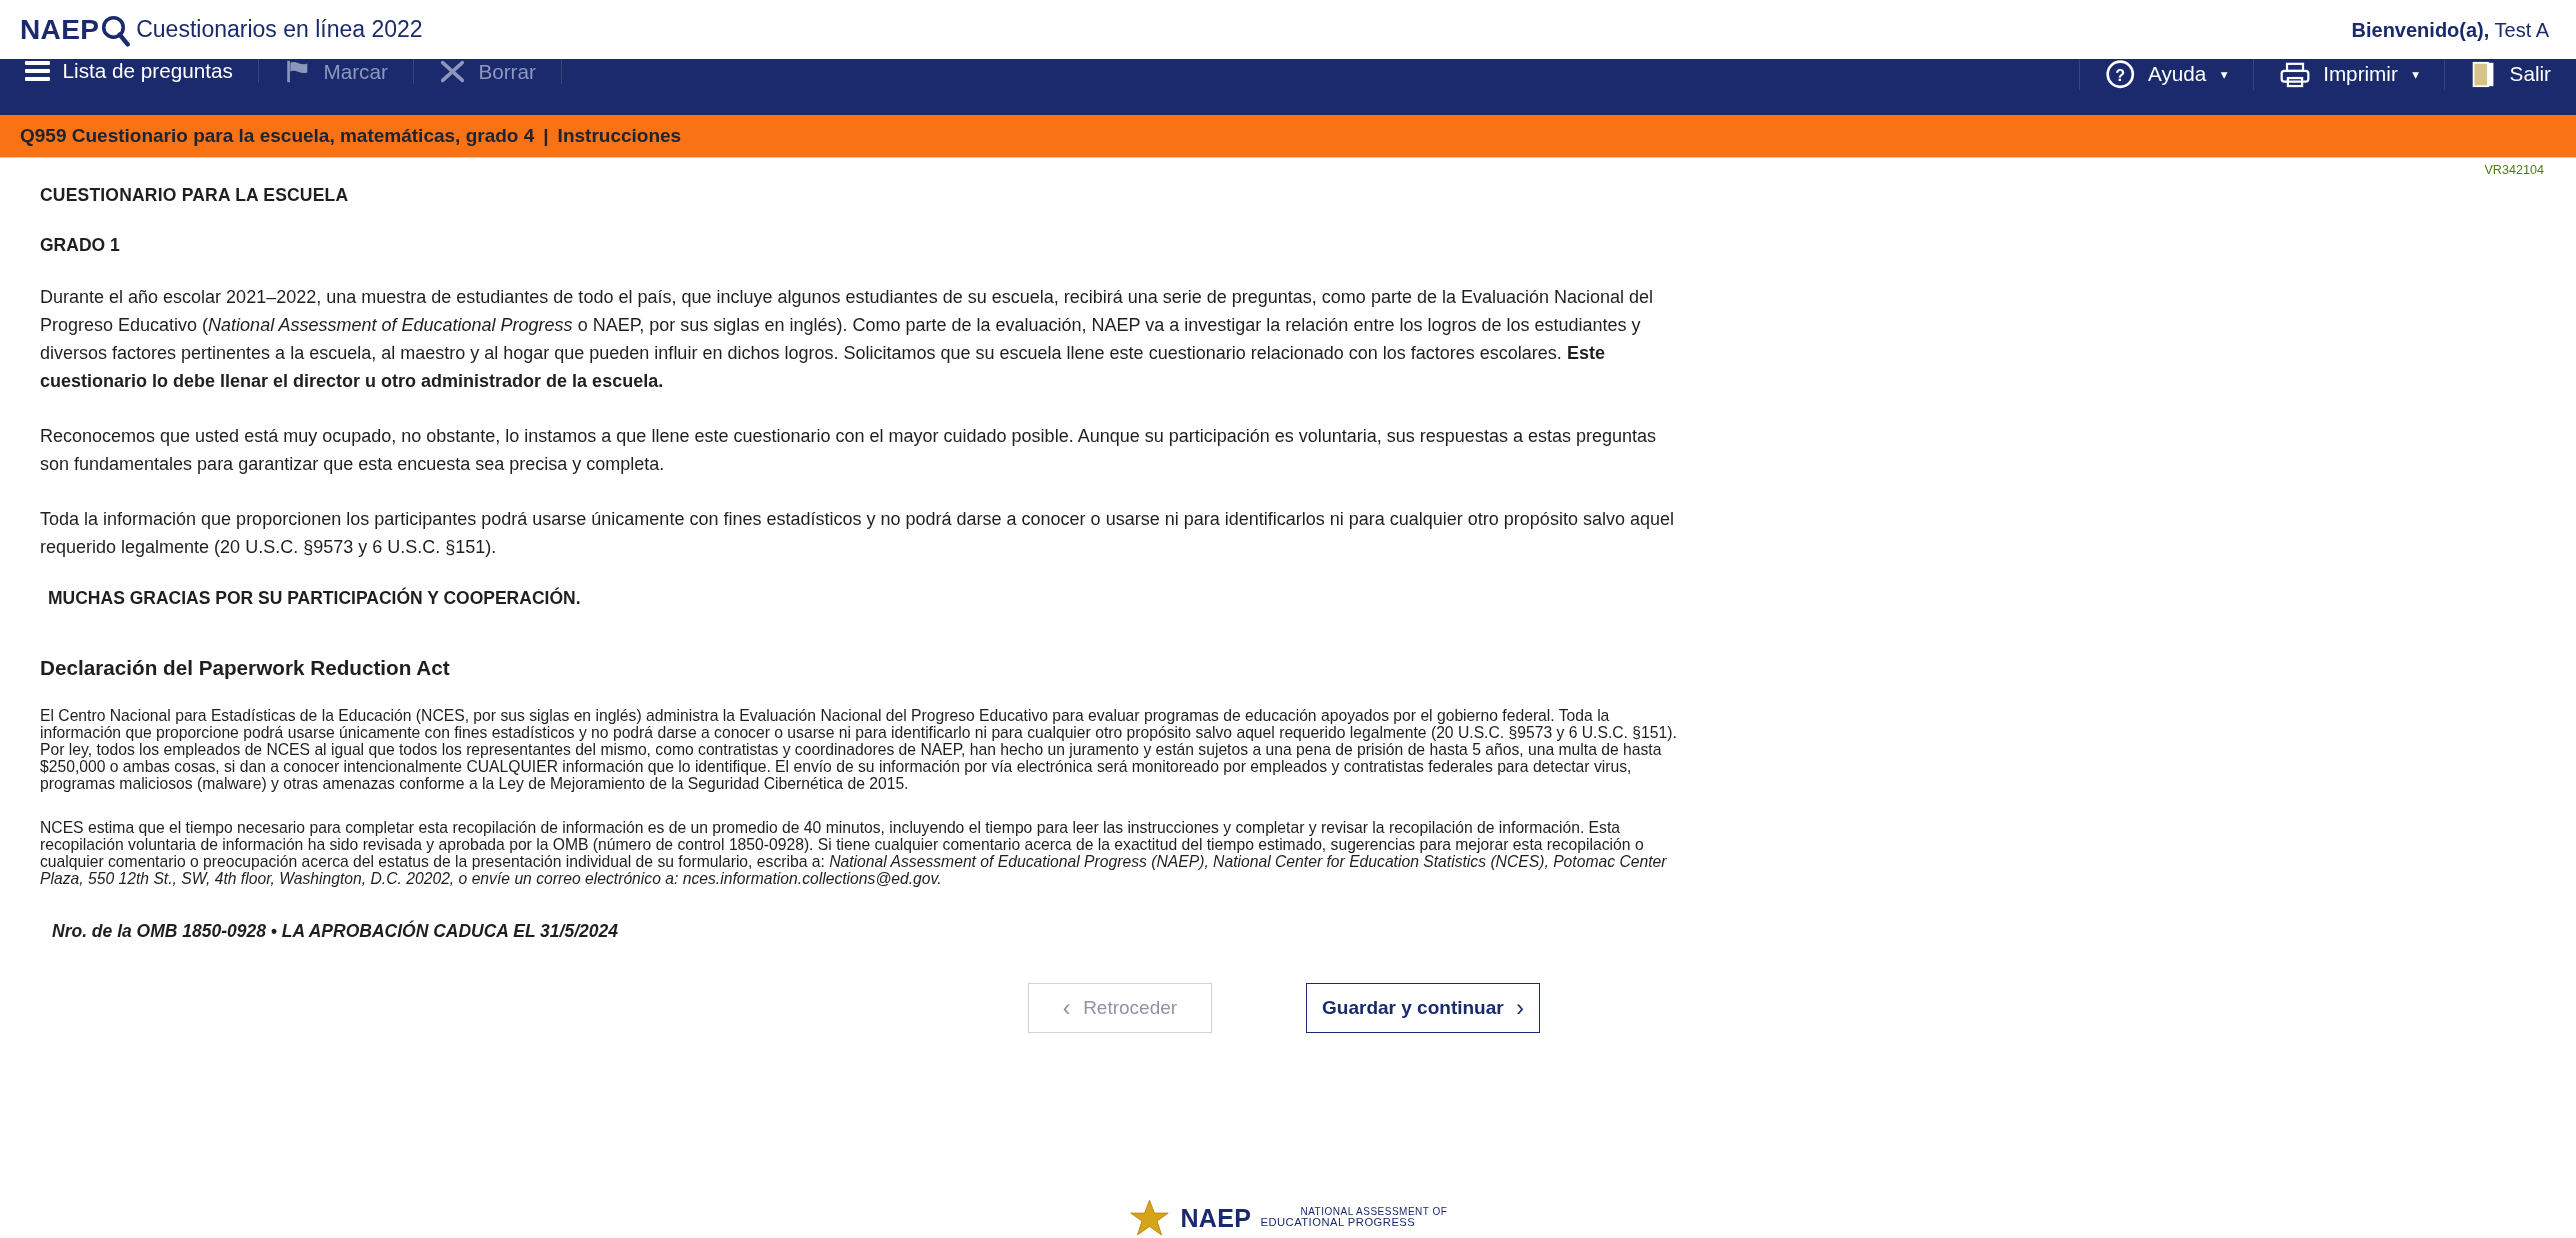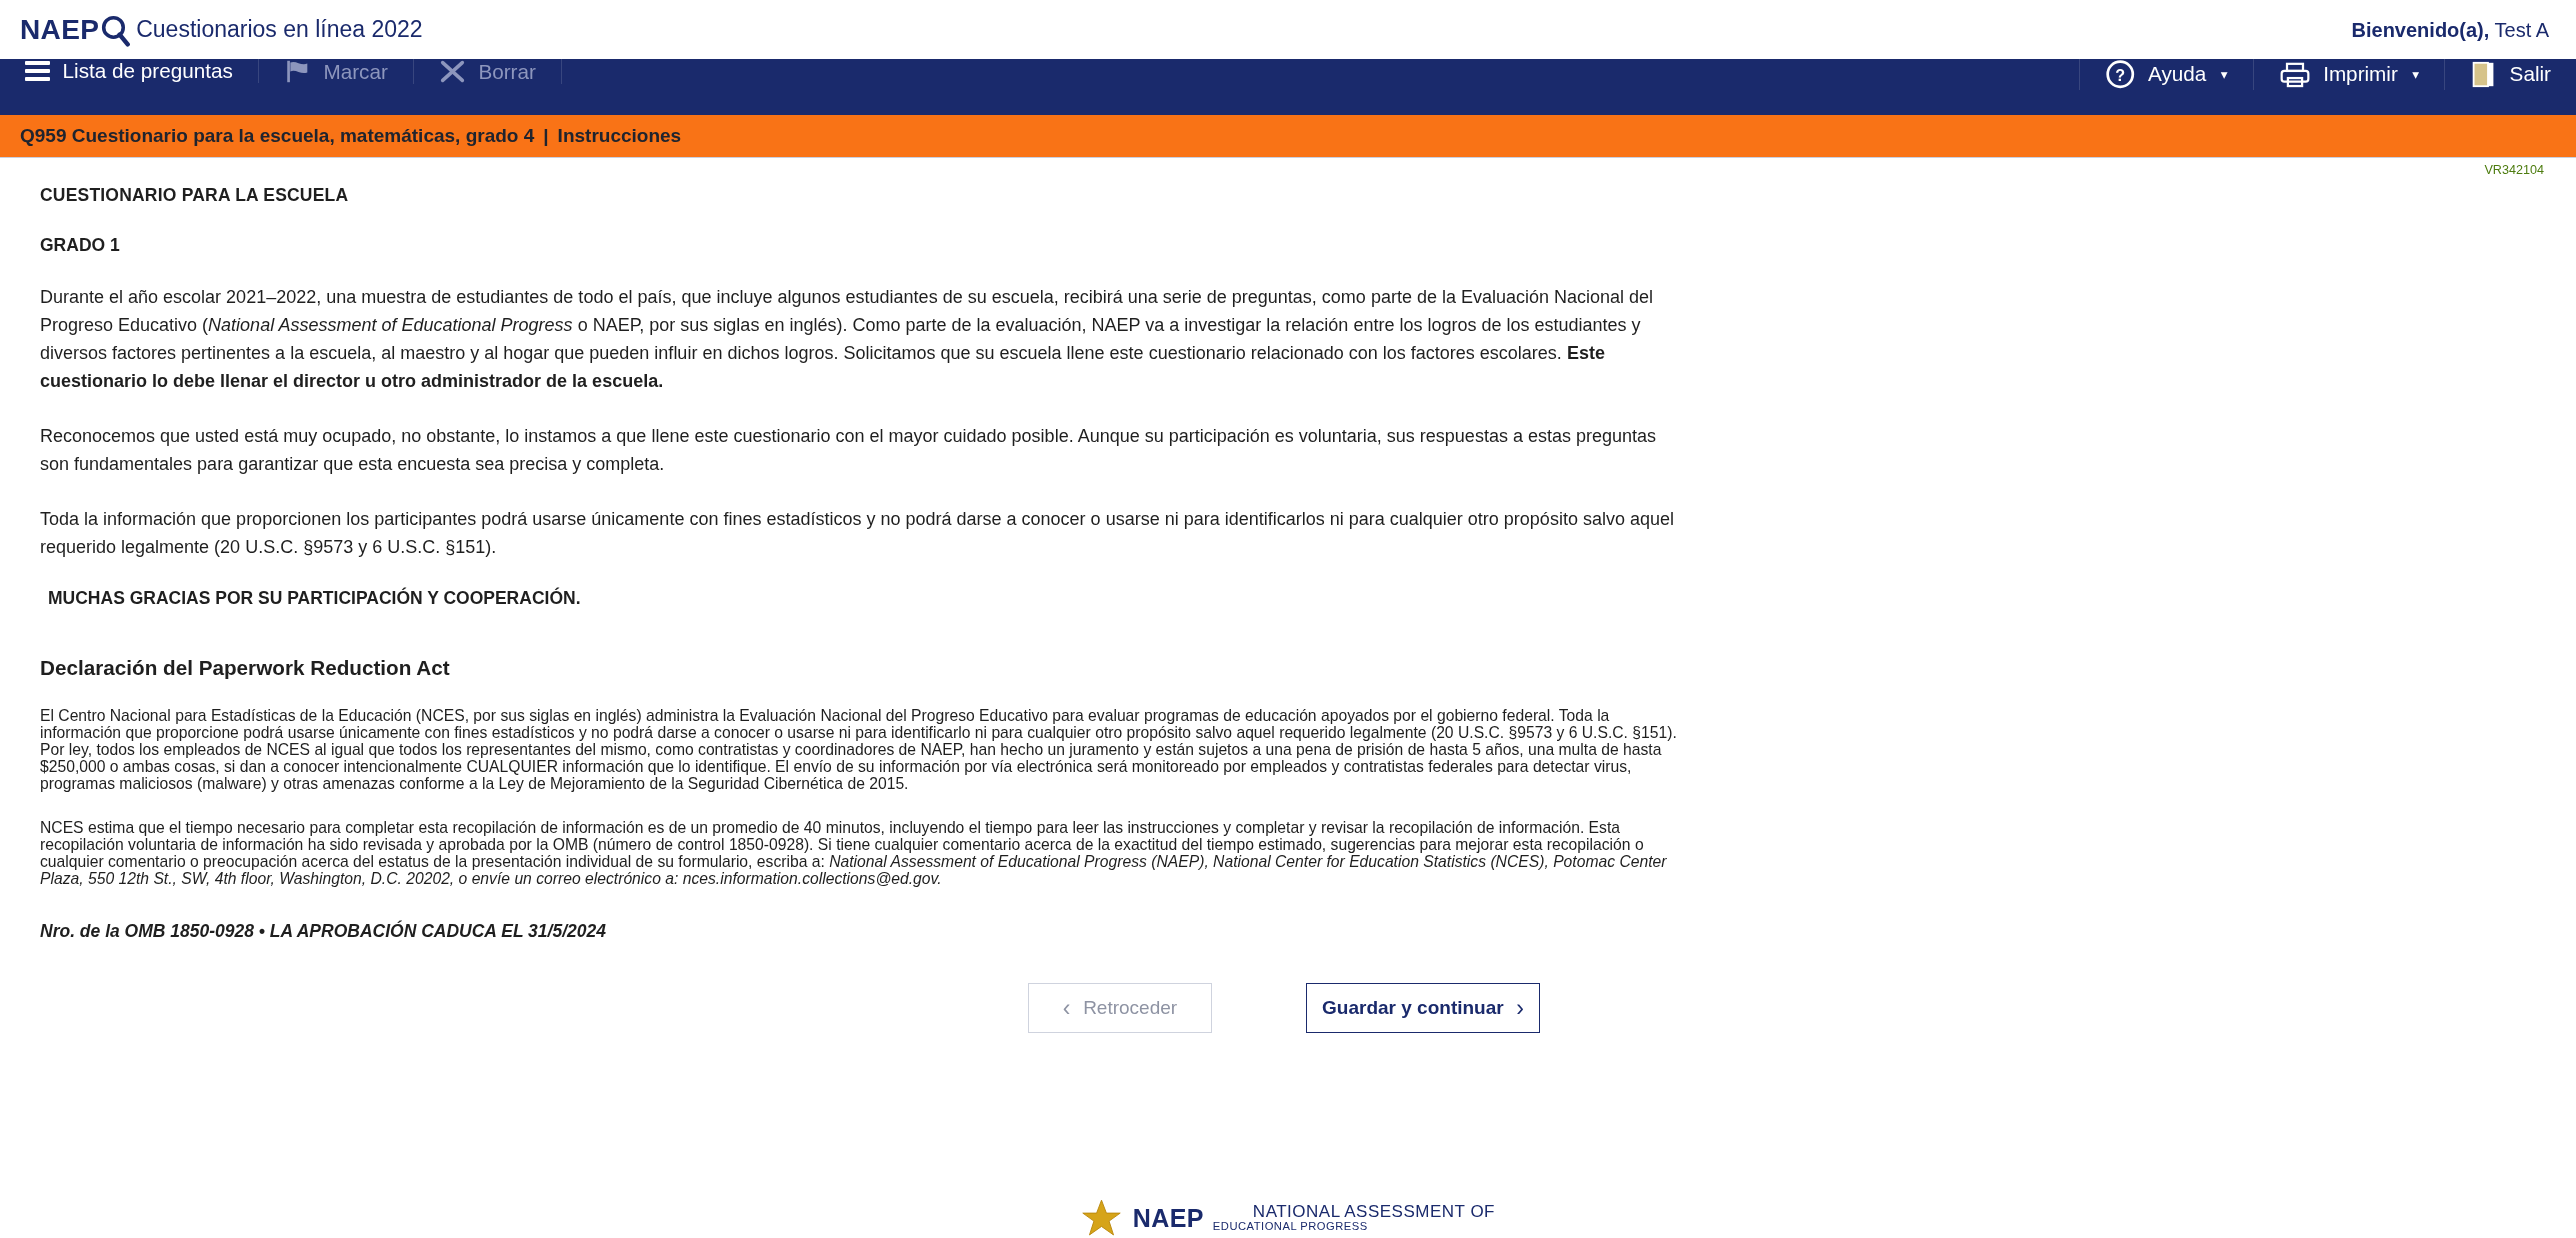--- a/index.html
+++ b/index.html
@@ -151,21 +151,21 @@
   .sect-title {
     font-size: 20.7px;
     font-weight: bold;
     color: #1f1f1f;
     margin: 47px 0 0 0;
   }
   .omb {
     font-size: 17.5px;
     font-weight: bold;
     font-style: italic;
-    margin: 34px 0 0 0;
+    margin: 34px 0 0 12px;
     color: #1f1f1f;
   }
 
   
   .btnrow {
     display: flex;
     gap: 94px;
     margin: 41px 0 0 988px;
   }
   .btn {
@@ -198,21 +198,21 @@
     height: 50px;
     display: flex;
     align-items: flex-end;
     justify-content: center;
     background: #fff;
   }
   .footlogo { display:flex; align-items:center; gap: 10.8px; }
   .footlogo .star { width: 41px; height: 40px; }
   .fl-text { display:flex; flex-direction: column; line-height: 1.05; }
   .fl-naep { font-size: 25px; font-weight: bold; color:#1a2a6c; letter-spacing:0.4px; }
-  .fl-sub1 { font-size: 17px; color:#1a2a6c; letter-spacing:0.5px;margin-left:40px; }
+  .fl-sub1 { font-size: 10px; color:#1a2a6c; letter-spacing:0.5px;margin-left:40px; }
   .fl-sub2 { font-size: 11.2px; color:#1a2a6c; letter-spacing:0.5px; }
   .fl-block { display:flex; align-items:center; gap:9px; }
 </style>
 </head>
 <body>
 
 <div class="page">
 
   <div class="brandbar">
     <div class="logo-wrap">

